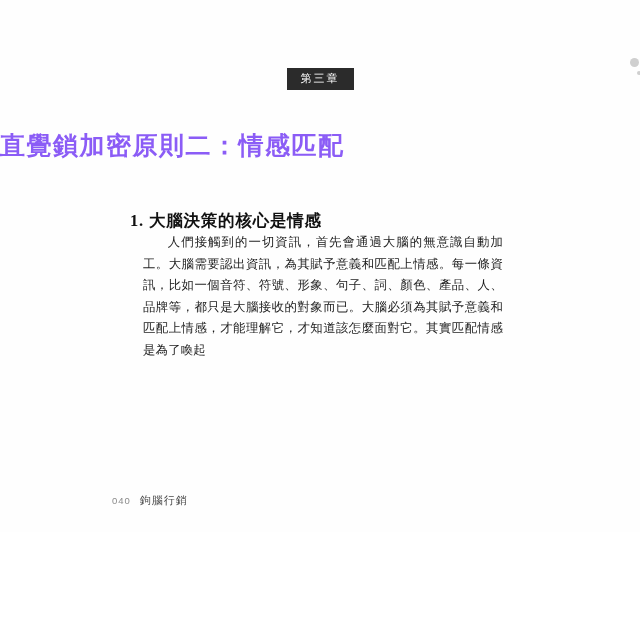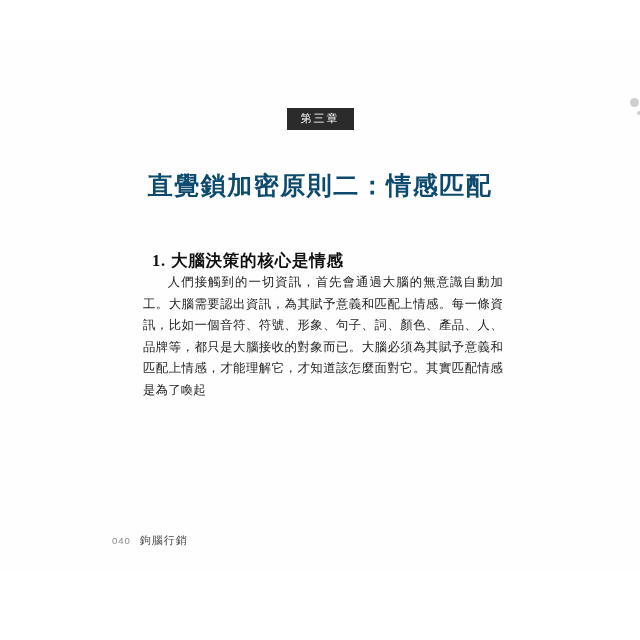--- a/index.html
+++ b/index.html
@@ -14,21 +14,20 @@
     color: #1a1a1a;
     overflow: hidden;
   }
   .page {
     position: relative;
     width: 640px;
     height: 532px;
     box-sizing: border-box;
     padding: 0;
     background: #fefefe;
-    margin-top: 40px;
   }
 
   
   .chapter-badge-wrap {
     position: absolute;
     top: 68px;
     left: 0;
     width: 640px;
     text-align: center;
   }
@@ -58,32 +57,31 @@
   }
   .dot.d1 { width: 9px;  height: 9px;  left: 4px;  top: 0px; }
   .dot.d3 { width: 4px;  height: 4px;  left: 11px; top: 13px; }
 
   
   .page-title {
     position: absolute;
     top: 112px;
     left: 0;
     width: 640px;
-    text-align: center;
     font-size: 25px;
     font-weight: bold;
     letter-spacing: 1.5px;
-    color: #0c4a6e;
+    color: #8b5cf6;
   }
 
   
   .section-heading {
     position: absolute;
     top: 196px;
-    left: 152px;
+    left: 130px;
     font-size: 16.5px;
     font-weight: bold;
     letter-spacing: 0.8px;
     color: #111111;
   }
 
   
   .body-copy {
     position: absolute;
     top: 232px;

